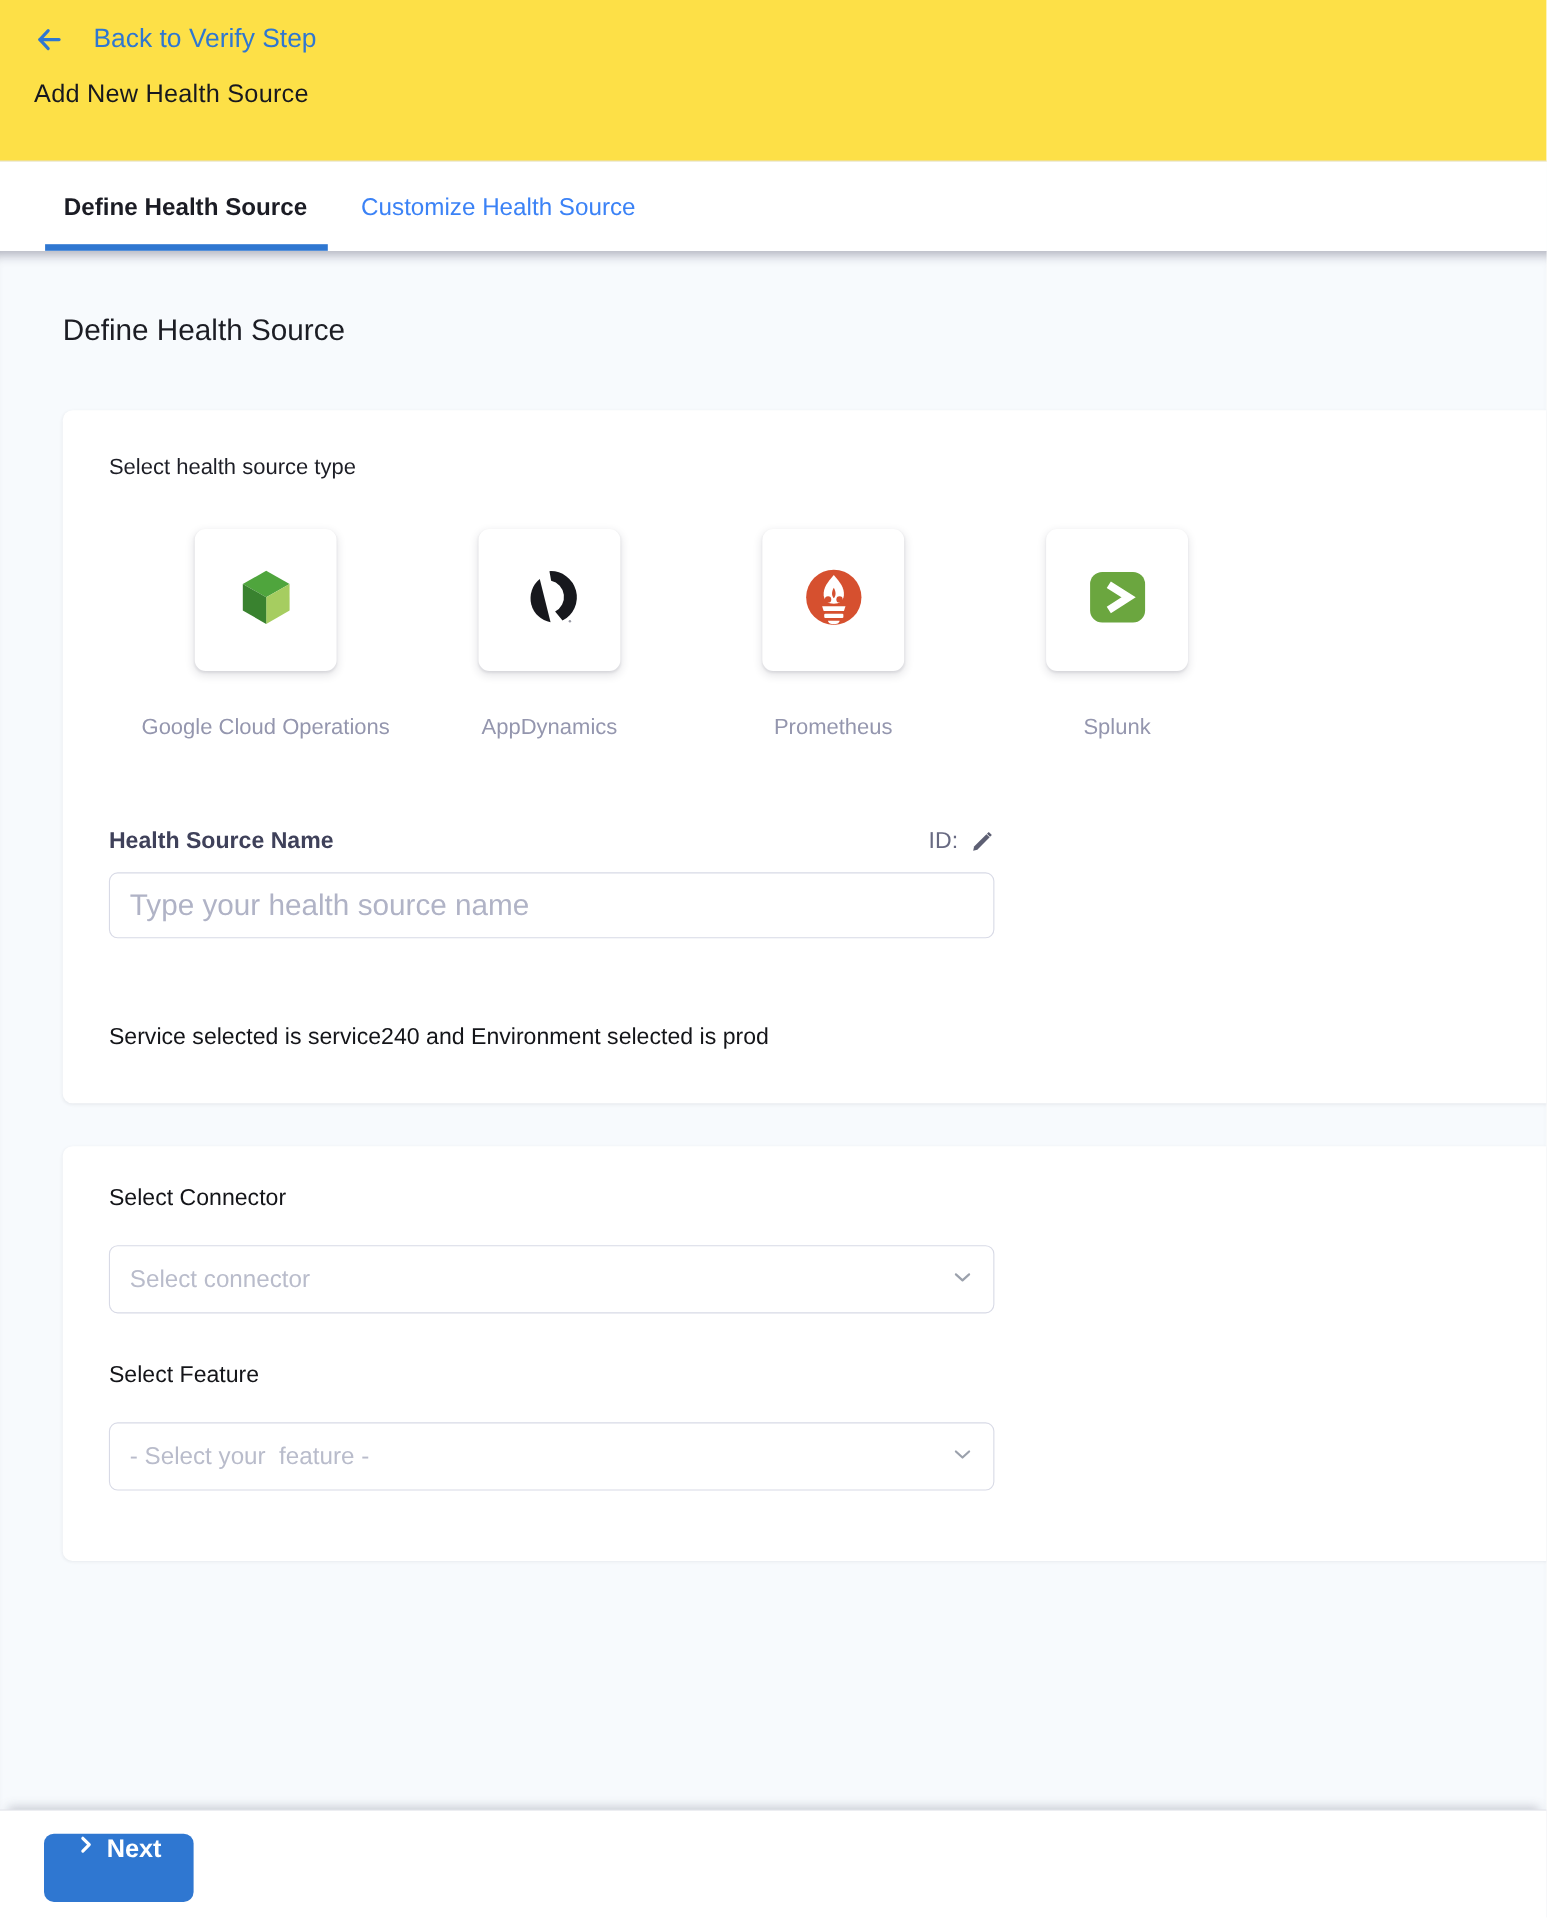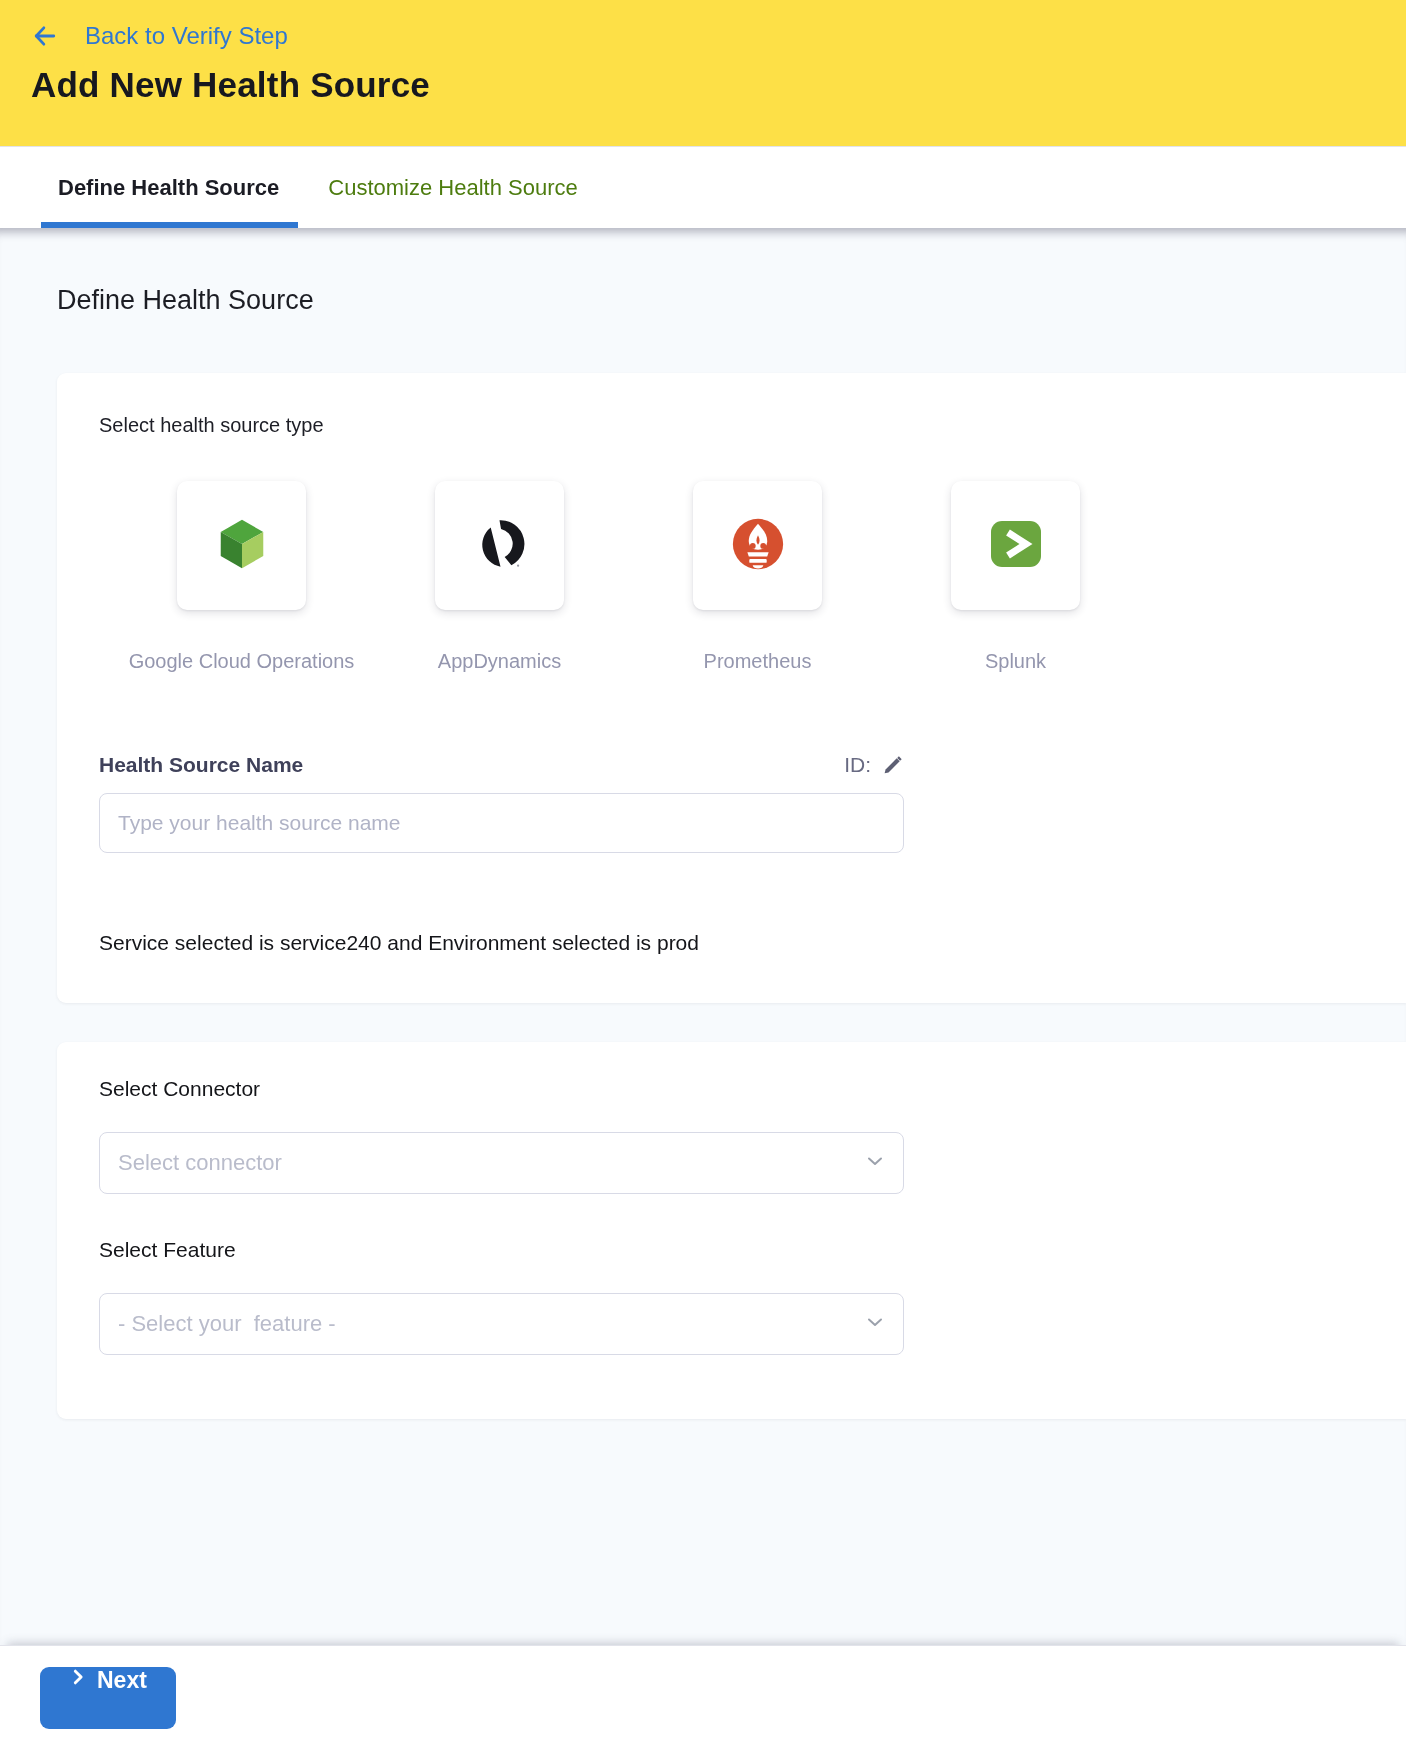--- a/index.html
+++ b/index.html
@@ -15,38 +15,38 @@
     height:147px; background:#fde047; padding:22px 0 0 31px;
     border-bottom:1px solid #e2e3ea;
   }
   .back-row { display:flex; align-items:center; gap:26px; cursor:pointer; }
   .back-row svg { display:block; }
   .back-link {
     color:#2f77d1; font-size:24px; line-height:28px;
     text-decoration:none;
   }
   .page-title {
-    margin:17px 0 0 0; font-size:35px; line-height:36px;
-    font-weight:700; color:#17181f; letter-spacing:.2px;
+    margin:17px 0 0 0; font-size:23px; line-height:36px;
+    font-weight:400; color:#17181f; letter-spacing:.2px;
   }
   
   .tabbar {
     height:81px; background:#fff; display:flex; align-items:stretch;
     padding-left:58px; gap:49px; position:relative;
   }
   .tab {
     display:flex; align-items:center; font-size:22px; position:relative;
     cursor:pointer;
   }
   .tab.active { font-weight:700; color:#1b1c24; }
   .tab.active::after {
     content:""; position:absolute; left:-17px; right:-19px; bottom:0;
     height:6px; background:#2f77d1;
   }
-  .tab.inactive { color:#4d7c0f; font-weight:400; }
+  .tab.inactive { color:#3b82f6; font-weight:400; }
   
   .content {
     height:1418px; background:#f7fafd;
     box-shadow: inset 0 12px 10px -8px rgba(90,92,112,.45);
     padding:54px 0 0 57px;
   }
   h2.section {
     margin:0; font-size:27px; line-height:36px; font-weight:400; color:#1c1d24;
   }
   .card {
@@ -70,21 +70,21 @@
     width:805px; margin-top:78px; display:flex; align-items:center;
     justify-content:space-between;
   }
   .name-label { font-size:21px; line-height:28px; font-weight:700; color:#3f415a; }
   .id-wrap { display:flex; align-items:center; gap:11px; }
   .id-label { font-size:21px; color:#686a82; }
   .pencil-btn { cursor:pointer; display:flex; }
   .name-input {
     display:block; width:805px; height:60px; margin-top:14px;
     border:1px solid #d8dae6; border-radius:8px; padding:0 18px;
-    font-family:"Liberation Sans",sans-serif; font-size:21px; color:#33343f;
+    font-family:"Liberation Sans",sans-serif; font-size:27px; color:#33343f;
     background:#fff; outline:none;
   }
   .name-input::placeholder { color:#b0b3c6; }
   .service-text { margin-top:78px; font-size:21px; color:#141519; }
   
   h2.section.connect { margin-top:117px; }
   .card.connect { margin-top:39px; height:377px; padding:34px 0 0 42px; }
   .field-label { font-size:21px; line-height:26px; color:#141519; }
   .field-label.feature { margin-top:43px; }
   .dropdown {

